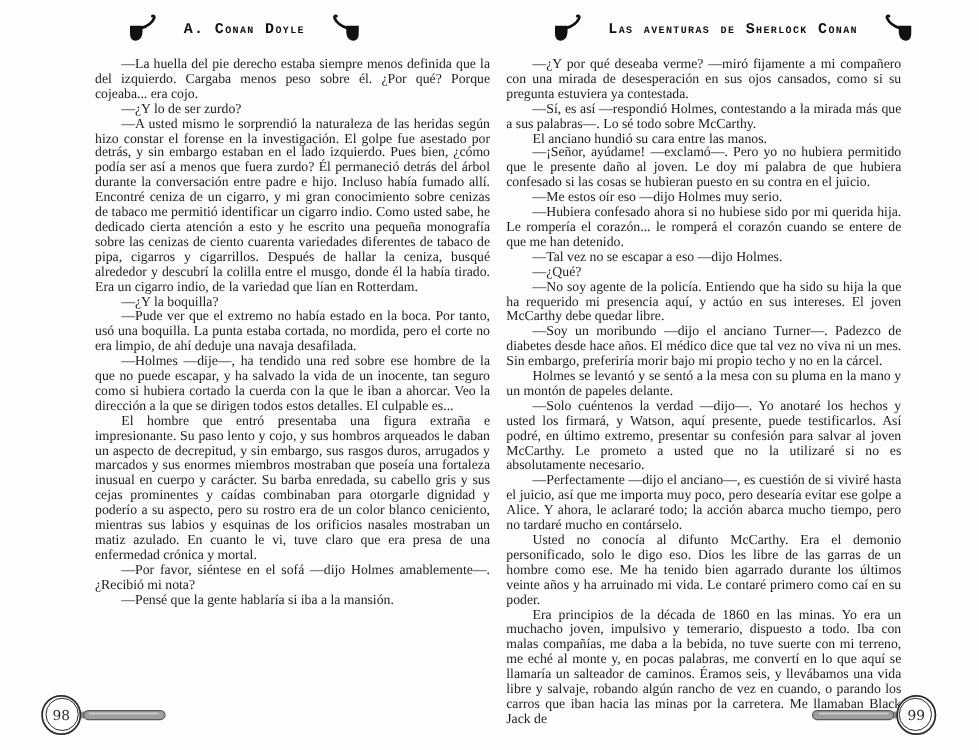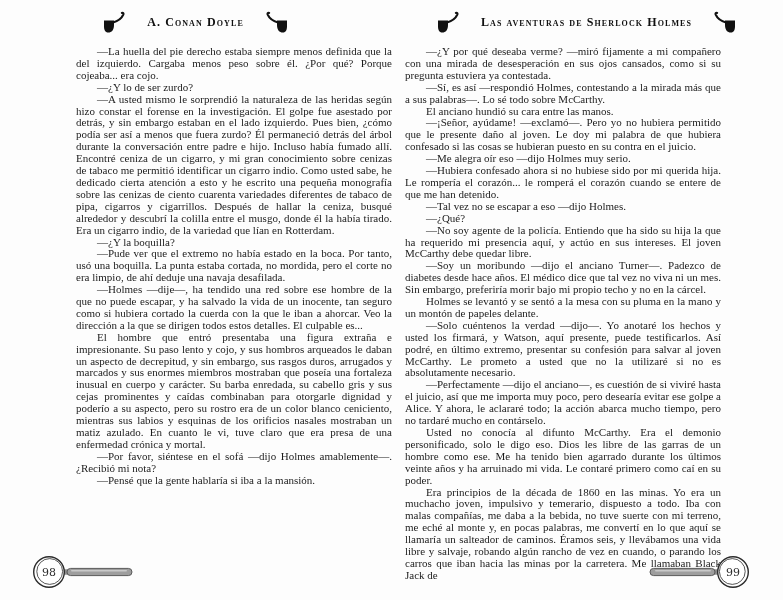--- a/index.html
+++ b/index.html
@@ -11,21 +11,21 @@
     overflow: hidden;
   }
   .spread { display: flex; width: 783px; height: 600px; }
   .page { position: relative; width: 391px; height: 600px; }
 
   .page-header {
     position: absolute; top: 11px; left: 0; right: 0;
     display: flex; align-items: center; justify-content: center; gap: 18px;
   }
   .header-title {
-    font-family: Liberation Serif, serif;
+    font-family: Liberation Mono, monospace;
     font-variant: small-caps;
     font-weight: bold;
     font-size: 12px;
     letter-spacing: 1.1px;
     color: #101010;
     white-space: nowrap;
   }
   .pipe { width: 28px; height: 23px; flex: 0 0 auto; }
   .pipe.mirrored { transform: scaleX(-1); }
 
@@ -98,32 +98,32 @@
       </g>
       <text class="badge-number" x="19" y="22.8" text-anchor="middle">98</text>
     </svg>
   </div>
 
   <div class="page right">
     <div class="page-header">
       <svg class="pipe" viewBox="0 0 28 23">
           <use href="#pipe-shape"></use>
         </svg>
-      <span class="header-title">Las aventuras de Sherlock Holmes</span>
+      <span class="header-title">Las aventuras de Sherlock Conan</span>
       <svg class="pipe mirrored" viewBox="0 0 28 23">
           <use href="#pipe-shape"></use>
         </svg>
     </div>
 
     <div class="page-body">
       <p>—¿Y por qué deseaba verme? —miró fijamente a mi compañero con una mirada de desesperación en sus ojos cansados, como si su pregunta estuviera ya contestada.</p>
       <p>—Sí, es así —respondió Holmes, contestando a la mirada más que a sus palabras—. Lo sé todo sobre McCarthy.</p>
       <p>El anciano hundió su cara entre las manos.</p>
       <p>—¡Señor, ayúdame! —exclamó—. Pero yo no hubiera permitido que le presente daño al joven. Le doy mi palabra de que hubiera confesado si las cosas se hubieran puesto en su contra en el juicio.</p>
-      <p>—Me alegra oír eso —dijo Holmes muy serio.</p>
+      <p>—Me estos oír eso —dijo Holmes muy serio.</p>
       <p>—Hubiera confesado ahora si no hubiese sido por mi querida hija. Le rompería el corazón... le romperá el corazón cuando se entere de que me han detenido.</p>
       <p>—Tal vez no se escapar a eso —dijo Holmes.</p>
       <p>—¿Qué?</p>
       <p>—No soy agente de la policía. Entiendo que ha sido su hija la que ha requerido mi presencia aquí, y actúo en sus intereses. El joven McCarthy debe quedar libre.</p>
       <p>—Soy un moribundo —dijo el anciano Turner—. Padezco de diabetes desde hace años. El médico dice que tal vez no viva ni un mes. Sin embargo, preferiría morir bajo mi propio techo y no en la cárcel.</p>
       <p>Holmes se levantó y se sentó a la mesa con su pluma en la mano y un montón de papeles delante.</p>
       <p>—Solo cuéntenos la verdad —dijo—. Yo anotaré los hechos y usted los firmará, y Watson, aquí presente, puede testificarlos. Así podré, en último extremo, presentar su confesión para salvar al joven McCarthy. Le prometo a usted que no la utilizaré si no es absolutamente necesario.</p>
       <p>—Perfectamente —dijo el anciano—, es cuestión de si viviré hasta el juicio, así que me importa muy poco, pero desearía evitar ese golpe a Alice. Y ahora, le aclararé todo; la acción abarca mucho tiempo, pero no tardaré mucho en contárselo.</p>
       <p>Usted no conocía al difunto McCarthy. Era el demonio personificado, solo le digo eso. Dios les libre de las garras de un hombre como ese. Me ha tenido bien agarrado durante los últimos veinte años y ha arruinado mi vida. Le contaré primero como caí en su poder.</p>
       <p>Era principios de la década de 1860 en las minas. Yo era un muchacho joven, impulsivo y temerario, dispuesto a todo. Iba con malas compañías, me daba a la bebida, no tuve suerte con mi terreno, me eché al monte y, en pocas palabras, me convertí en lo que aquí se llamaría un salteador de caminos. Éramos seis, y llevábamos una vida libre y salvaje, robando algún rancho de vez en cuando, o parando los carros que iban hacia las minas por la carretera. Me llamaban Black Jack de</p>

